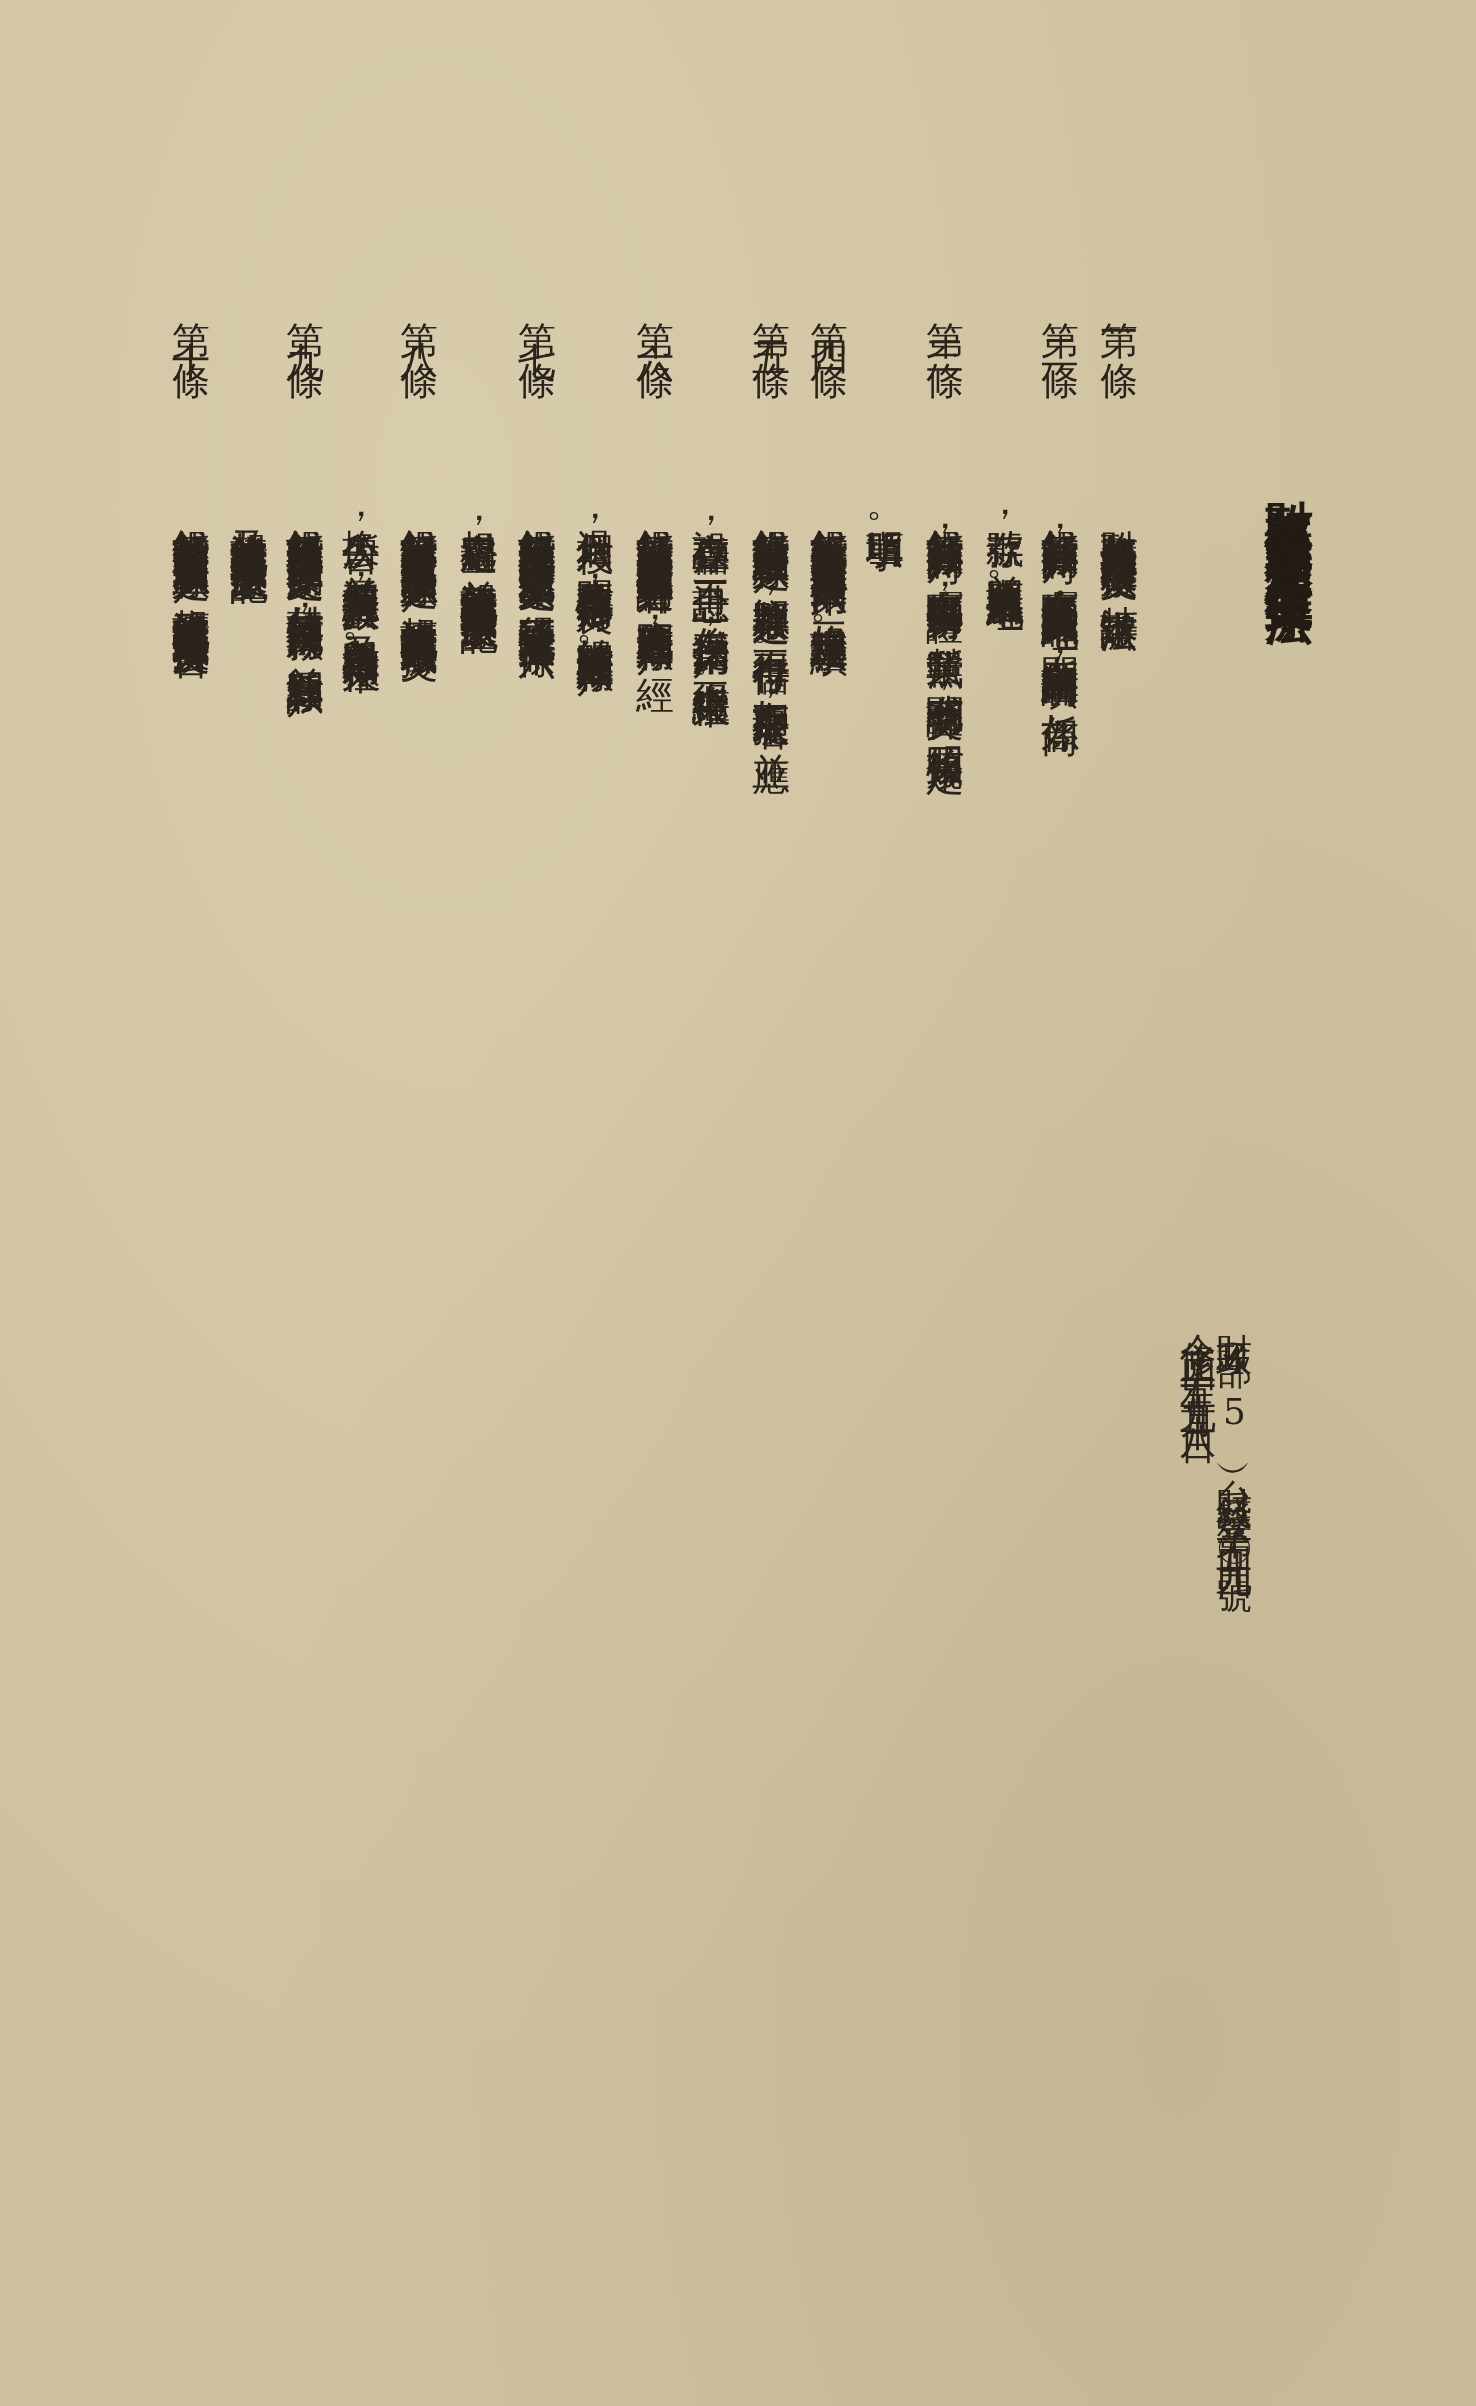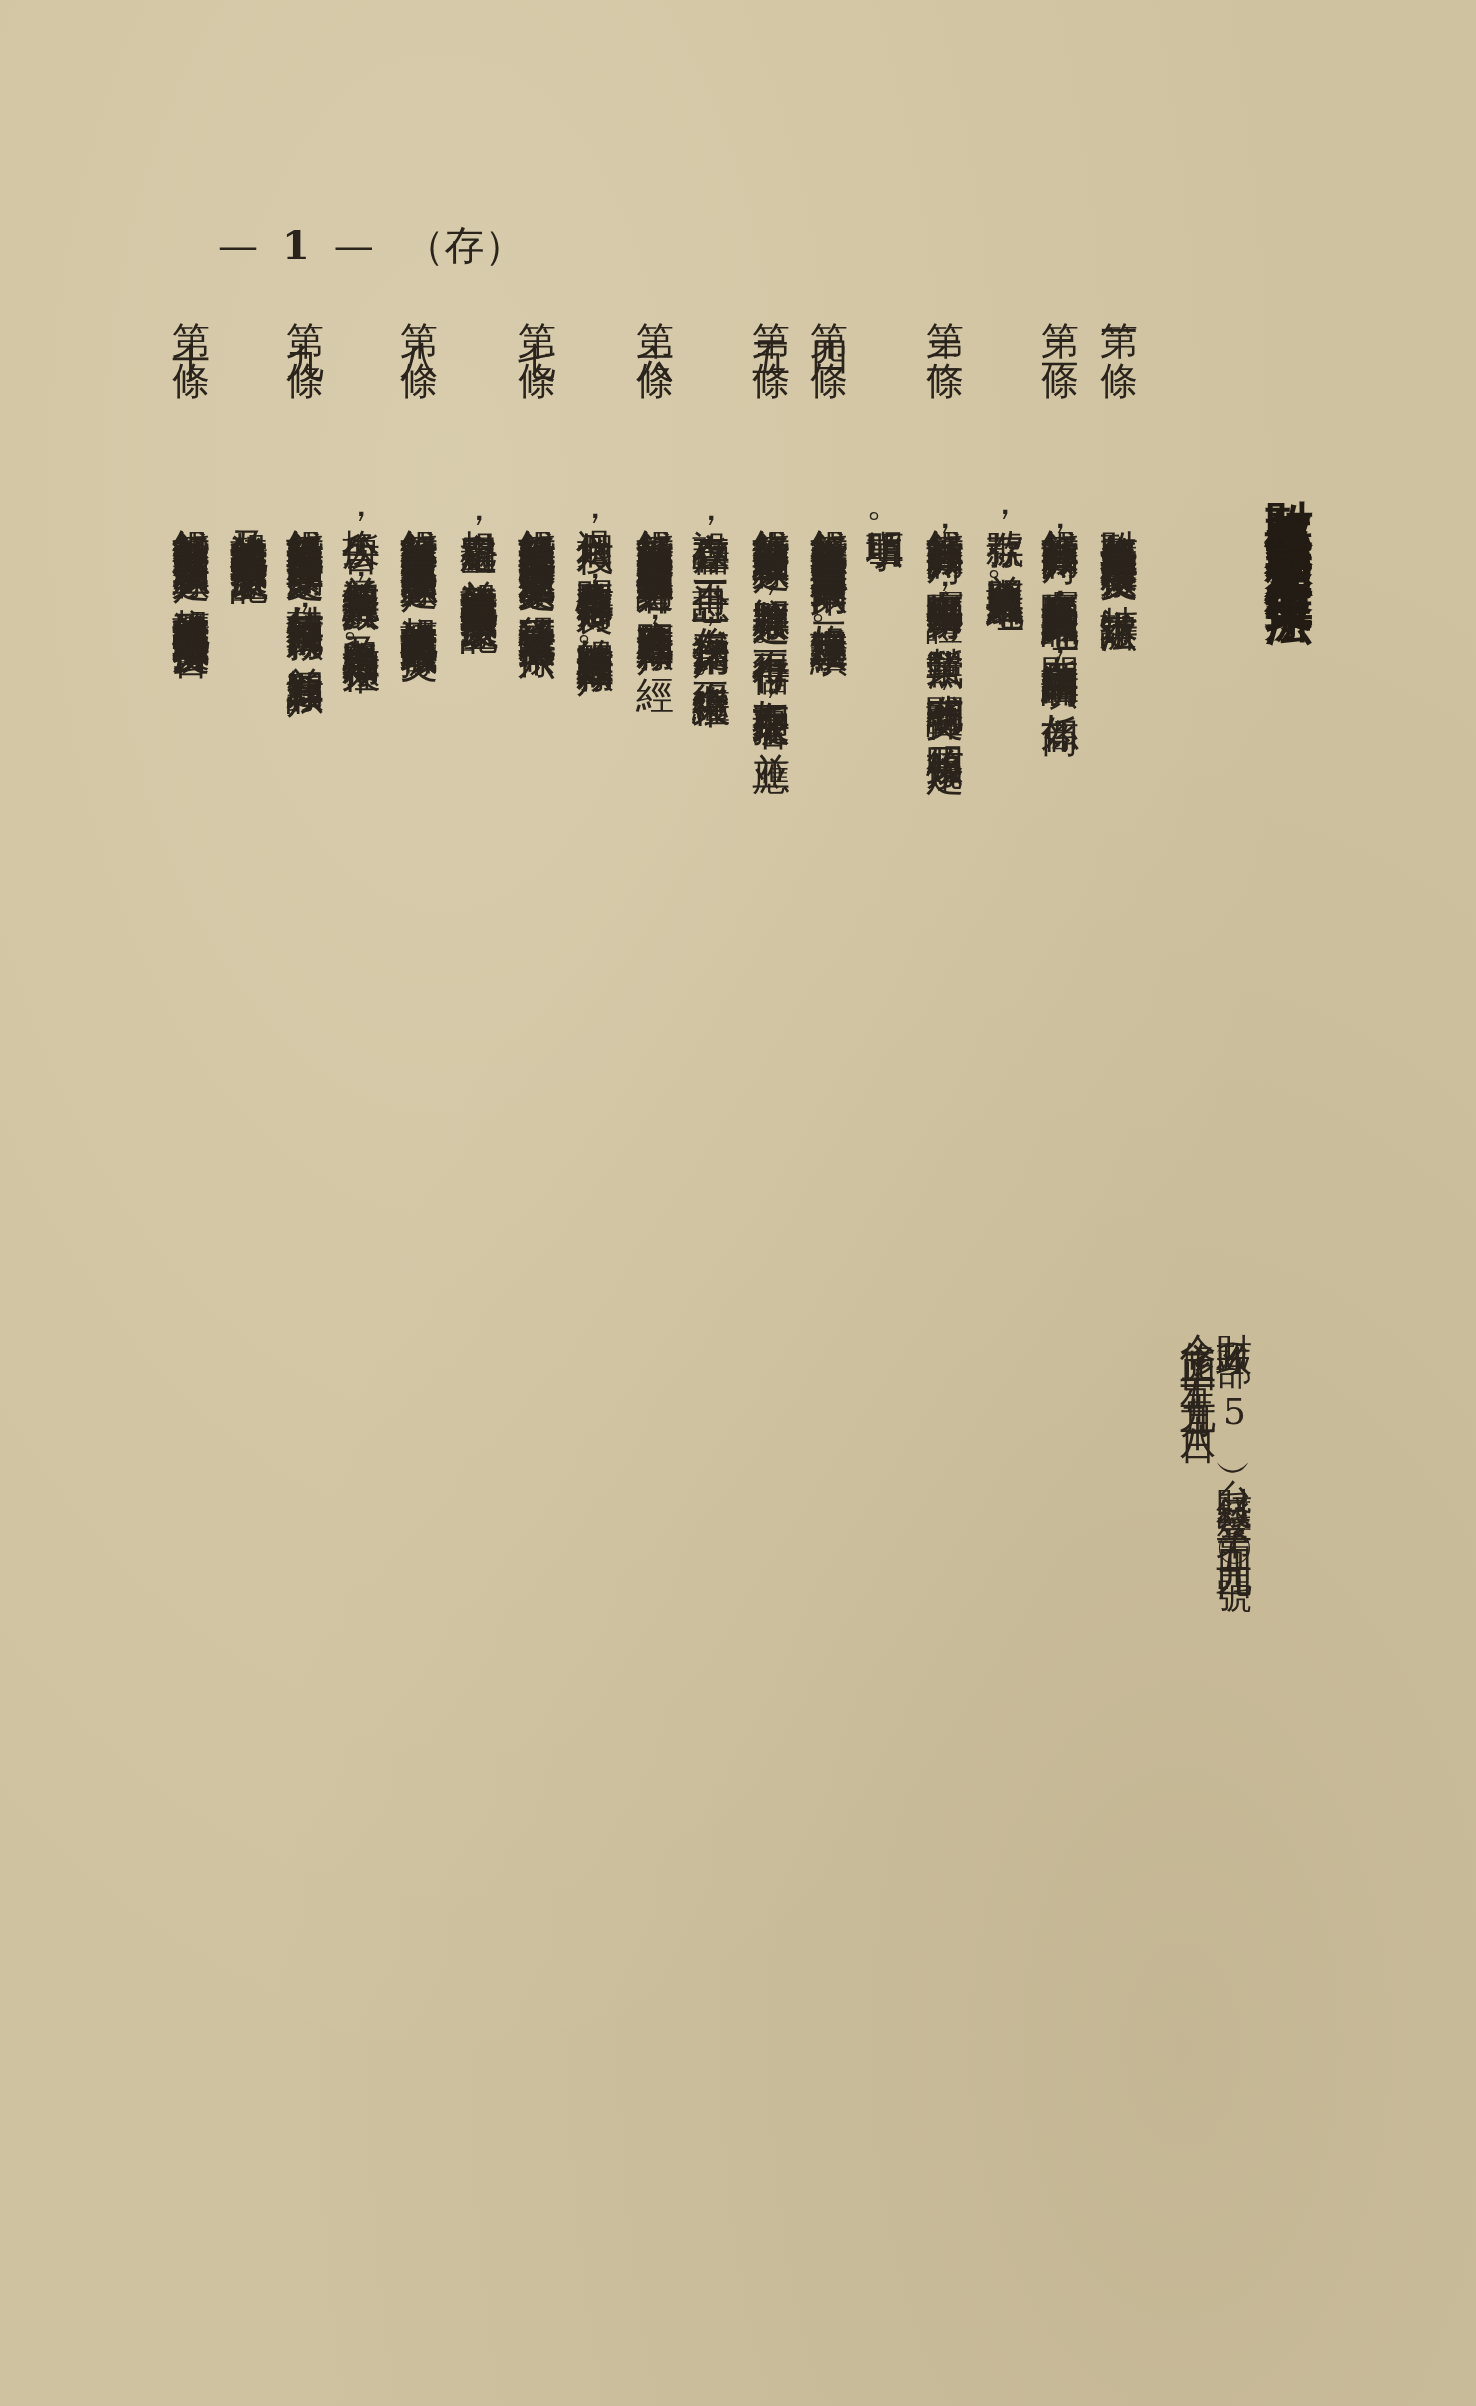--- a/index.html
+++ b/index.html
@@ -33,24 +33,20 @@
     font-size: 40px; white-space: nowrap; color: #2a241c;
   }
   .page-header .num { font-weight: bold; margin: 0 24px; font-family: "DejaVu Serif", serif; }
   .page-header .dash { letter-spacing: 0; }
 </style>
 </head>
 <body>
 
 <div class="page">
 
-  <div class="page-header">
-    <span class="dash">—</span><span class="num">1</span><span class="dash">—</span>
-    <span style="margin-left:18px;">（存）</span>
-  </div>
 
   <div class="vcol title" style="left:1266px; top:462px;">財政部監督銀錢業存款戶使用本名及行使支票辦法</div>
 
   <div class="vcol order" style="left:1216px; top:1305px;">財政部（45）台財錢發字第〇五四九四號</div>
   <div class="vcol order" style="left:1180px; top:1305px;">令修正四十五年九月十八日</div>
 
   <div class="vcol art-label" style="left:1100px; top:292px;">第一條</div>
   <div class="vcol body-text" style="left:1100px; top:500px;">財政部為監督銀錢業存款戶使用本名及行使支票，特訂定本辦法。</div>
 
   <div class="vcol art-label" style="left:1041px; top:292px;">第二條</div>

